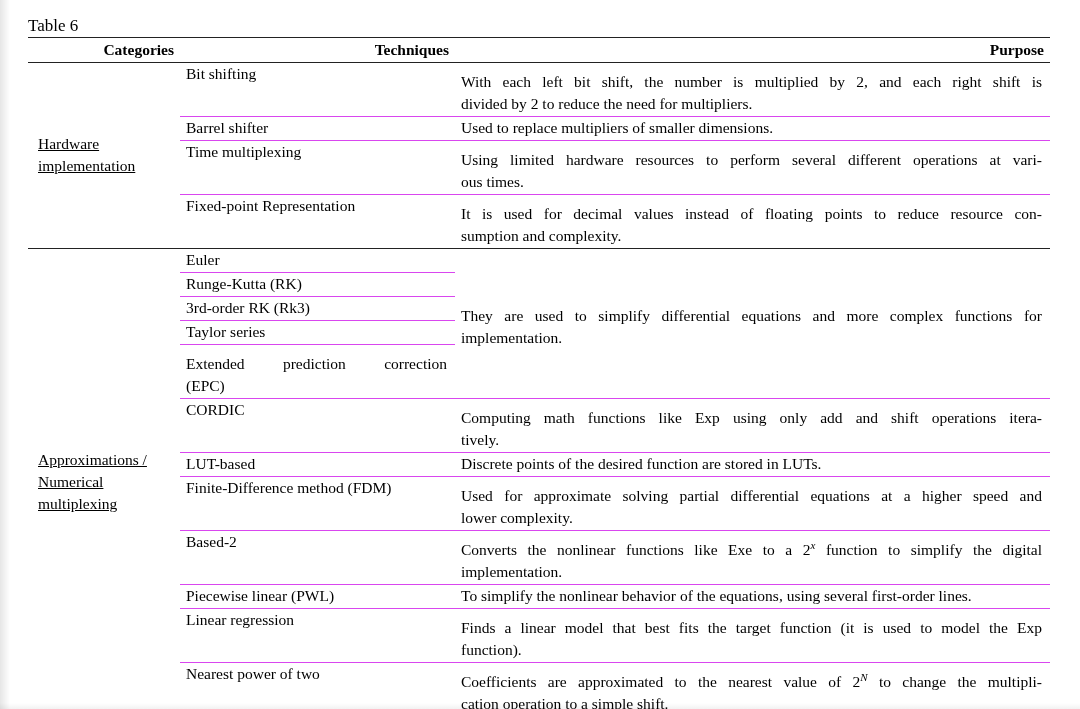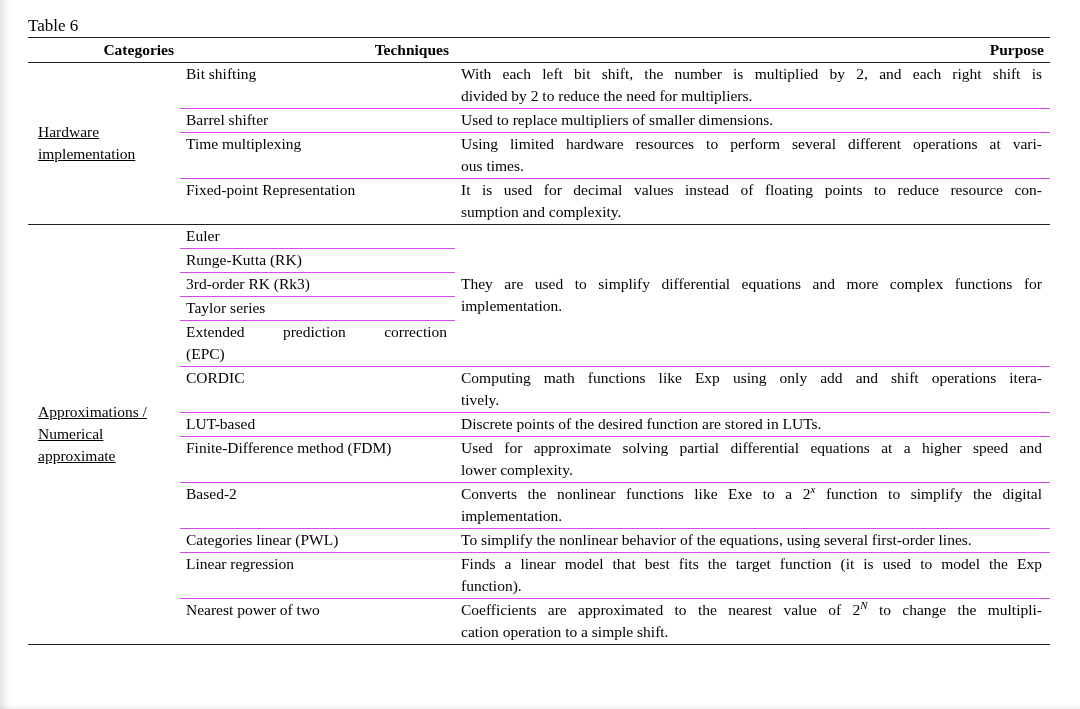--- a/index.html
+++ b/index.html
@@ -42,21 +42,21 @@
   th.h-cat { padding-left: 10px; }
   td {
     font-size: 15.5px; line-height: 22px;
     vertical-align: top; padding: 0 8px 1px 6px;
   }
   td.cat { vertical-align: middle; padding-left: 10px; text-decoration: underline; }
   td.merged-purpose { vertical-align: middle; }
   .b   { border-bottom: 1px solid #d946ef; }   
   .sec { border-bottom: 1.2px solid #222222; } 
   sup  { font-style: italic; font-size: 11px; line-height: 0; }
-  .jline { text-align: justify; text-align-last: justify; }
+  .jline { text-align: justify; text-align-last: justify; margin-top: 8px; }
 </style>
 </head>
 <body>
 
 <div class="edge-shadow-left"></div>
 
 <div class="content">
   <div class="tbl-label">Table 6</div>
 
   <table class="paper-table">
@@ -101,21 +101,21 @@
         <td class="sec">
             <div class="jline">It is used for decimal values instead of floating points to reduce resource con-</div>
             <div>sumption and complexity.</div>
           </td>
       </tr>
 
       <tr>
         <td class="cat" rowspan="12">
             <div>Approximations /</div>
             <div>Numerical</div>
-            <div>approximate</div>
+            <div>multiplexing</div>
           </td>
         <td class="b">Euler</td>
         <td class="b merged-purpose" rowspan="5">
             <div class="jline">They are used to simplify differential equations and more complex functions for</div>
             <div>implementation.</div>
           </td>
       </tr>
       <tr>
         <td class="b">Runge-Kutta (RK)</td>
       </tr>
@@ -151,21 +151,21 @@
           </td>
       </tr>
       <tr>
         <td class="b">Based-2</td>
         <td class="b">
             <div class="jline">Converts the nonlinear functions like Exe to a 2<sup>x</sup> function to simplify the digital</div>
             <div>implementation.</div>
           </td>
       </tr>
       <tr>
-        <td class="b">Categories linear (PWL)</td>
+        <td class="b">Piecewise linear (PWL)</td>
         <td class="b">To simplify the nonlinear behavior of the equations, using several first-order lines.</td>
       </tr>
       <tr>
         <td class="b">Linear regression</td>
         <td class="b">
             <div class="jline">Finds a linear model that best fits the target function (it is used to model the Exp</div>
             <div>function).</div>
           </td>
       </tr>
       <tr>

